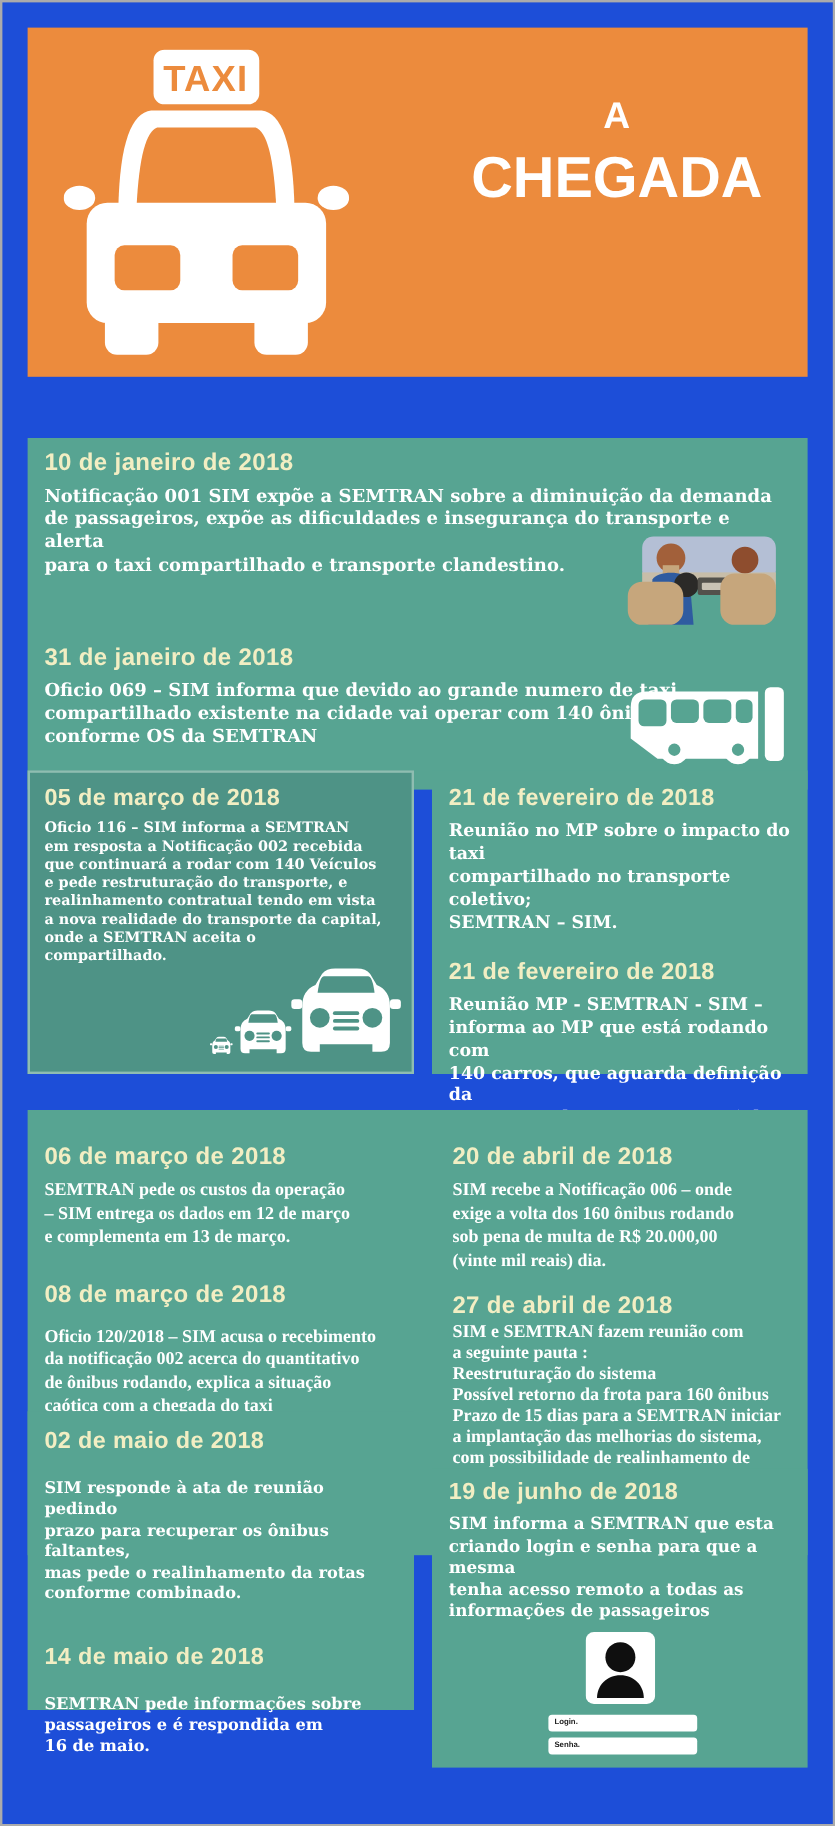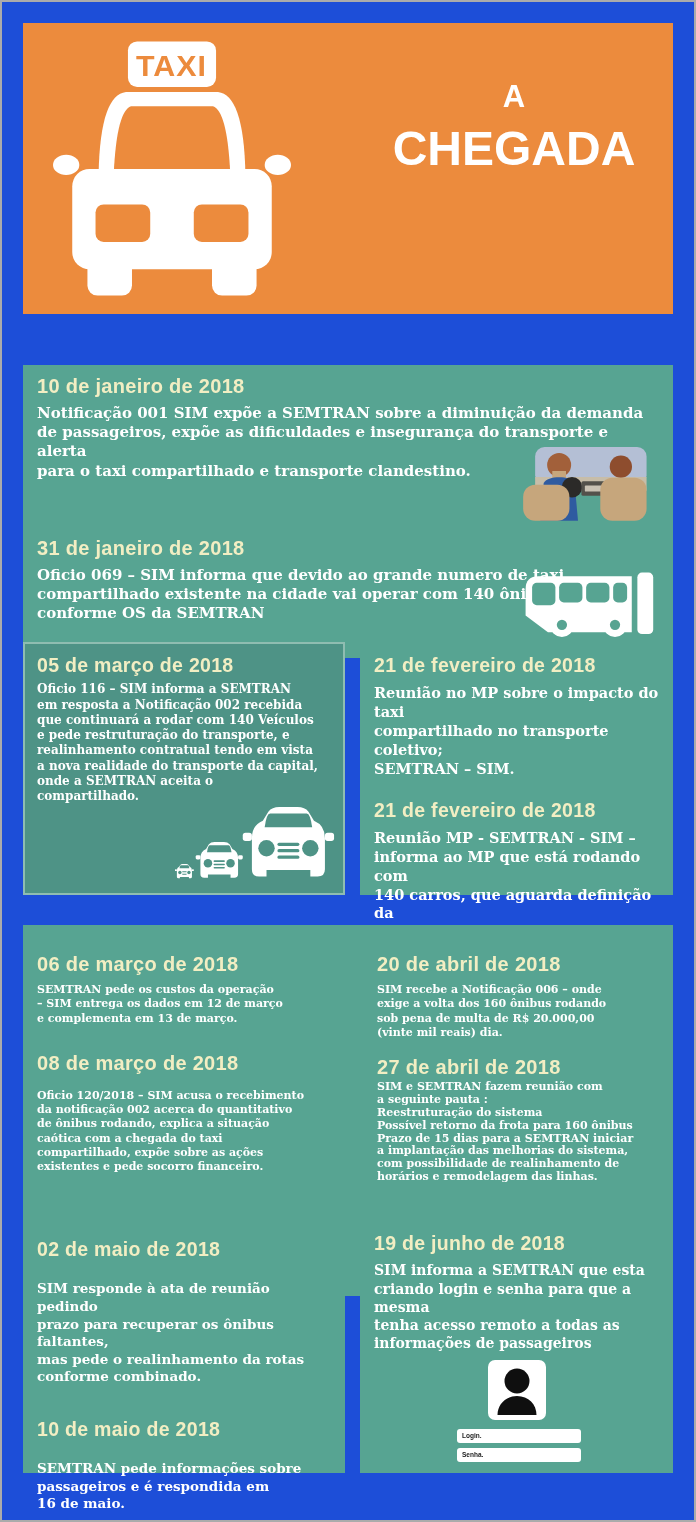--- a/index.html
+++ b/index.html
@@ -32,27 +32,27 @@
        border:2px solid #8FBDB1;box-sizing:border-box;padding:10px 6px 0 12px;}
   .s2l .body{font-size:12px;line-height:1.27;margin-top:6px;}
   .icon-cars{position:absolute;right:8px;bottom:12px;width:160px;height:78px;}
   .s2r{left:358px;top:640px;width:313px;height:253px;padding:12px 8px 0 14px;box-sizing:border-box;}
   .s2r .body{font-size:14.5px;line-height:1.3;margin-top:8px;}
   .s2r .e2{margin-top:20px;}
   
   .s3{left:21px;top:911px;width:650px;height:371px;margin-top:12px;}
   .s3 .colL{position:absolute;left:14px;top:28px;width:315px;}
   .s3 .colR{position:absolute;left:354px;top:28px;width:300px;}
-  .s3 .body{font-size:11px;line-height:1.3;margin-top:7px;}
+  .s3 .body{font-size:15px;line-height:1.3;margin-top:7px;font-family:Liberation Serif, serif;}
   .s3 .colL .e2{margin-top:26px;}
   .s3 .colL .e2 .body{margin-top:14px;}
   .s3 .colR .e2{margin-top:16px;}
   .s3 .colR .e2 .body{margin-top:2px;line-height:1.17;}
   
-  .s4l{left:21px;top:1222px;width:322px;height:249px;padding:14px 16px 0 14px;box-sizing:border-box;}
+  .s4l{left:21px;top:1174px;width:322px;height:249px;padding:14px 16px 0 14px;box-sizing:border-box;}
   .s4l .body{font-size:13.5px;line-height:1.3;margin-top:20px;}
   .s4l .e2{margin-top:32px;}
   .s4r{left:358px;top:1222px;width:313px;height:249px;padding:8px 8px 0 14px;box-sizing:border-box;}
   .s4r .body{font-size:14px;line-height:1.3;margin-top:7px;}
   .avatar{position:absolute;left:128px;top:136px;width:58px;height:60px;}
   .field{position:absolute;left:97px;width:124px;height:14px;background:#fff;border-radius:3px;
          font-size:6.5px;font-weight:bold;color:#222;line-height:14px;padding-left:5px;box-sizing:border-box;}
   .field.login{top:205px;}
   .field.senha{top:224px;}
 </style>
@@ -220,21 +220,21 @@
 
   <div class="panel s4l">
     <div class="e1">
       <div class="date sm">02 de maio de 2018</div>
       <div class="body">SIM responde à ata de reunião pedindo
 prazo para recuperar os ônibus faltantes,
 mas pede o realinhamento da rotas
 conforme combinado.</div>
     </div>
     <div class="e2">
-      <div class="date sm">10 de maio de 2018</div>
+      <div class="date sm">14 de maio de 2018</div>
       <div class="body">SEMTRAN pede informações sobre
 passageiros e é respondida em
 16 de maio.</div>
     </div>
   </div>
 
   <div class="panel s4r">
     <div class="e1">
       <div class="date sm">19 de junho de 2018</div>
       <div class="body">SIM informa a SEMTRAN que esta

